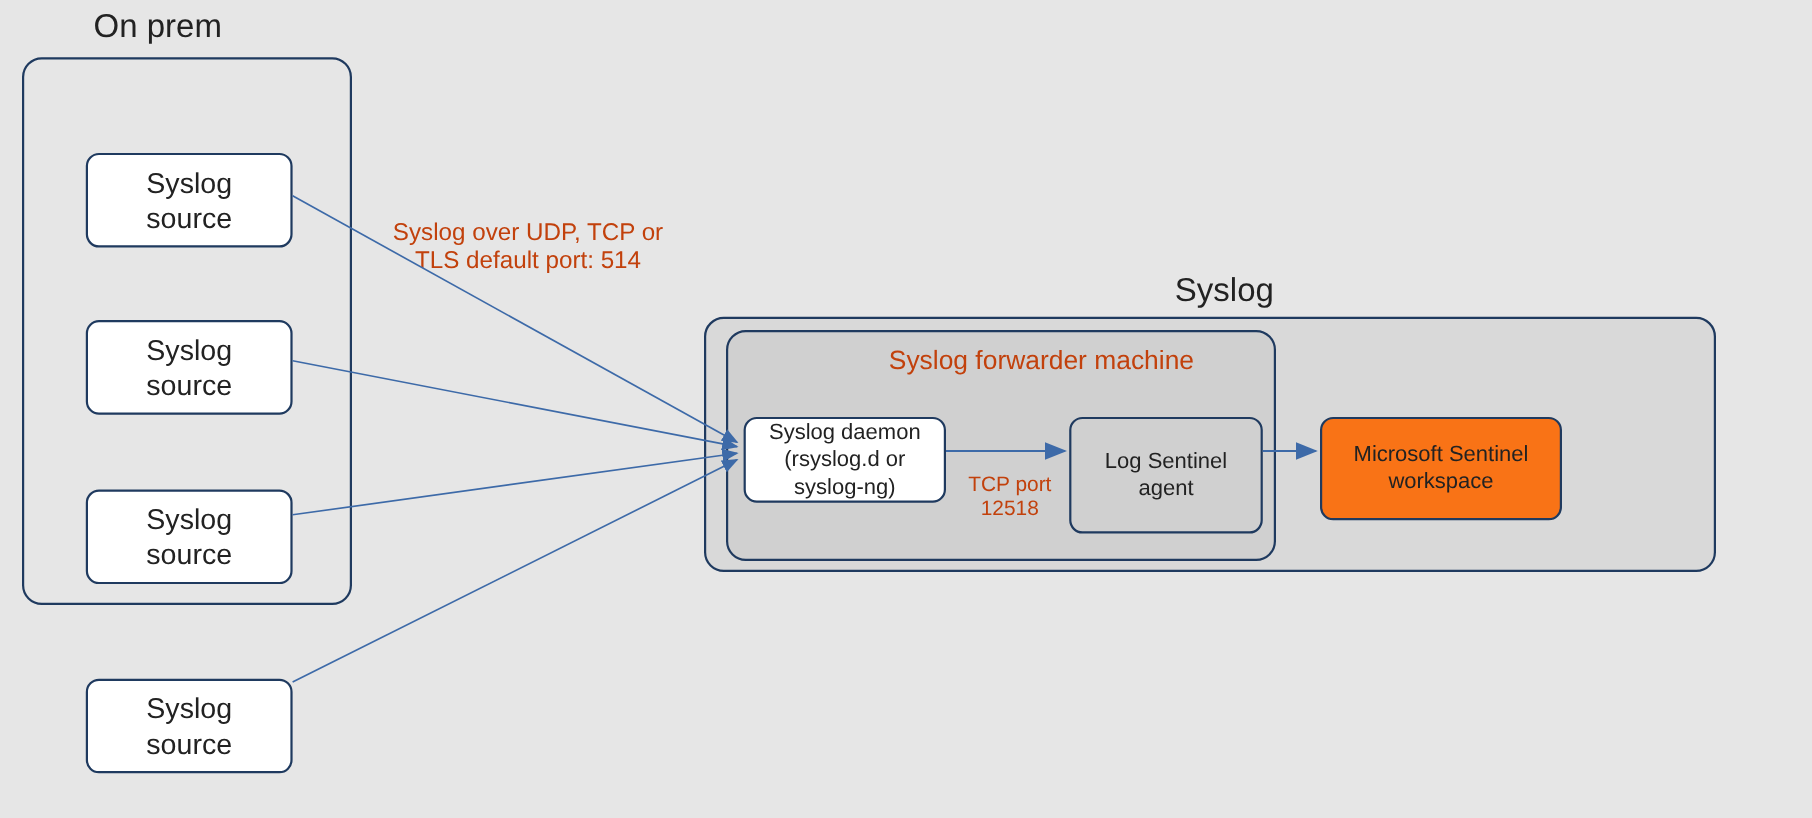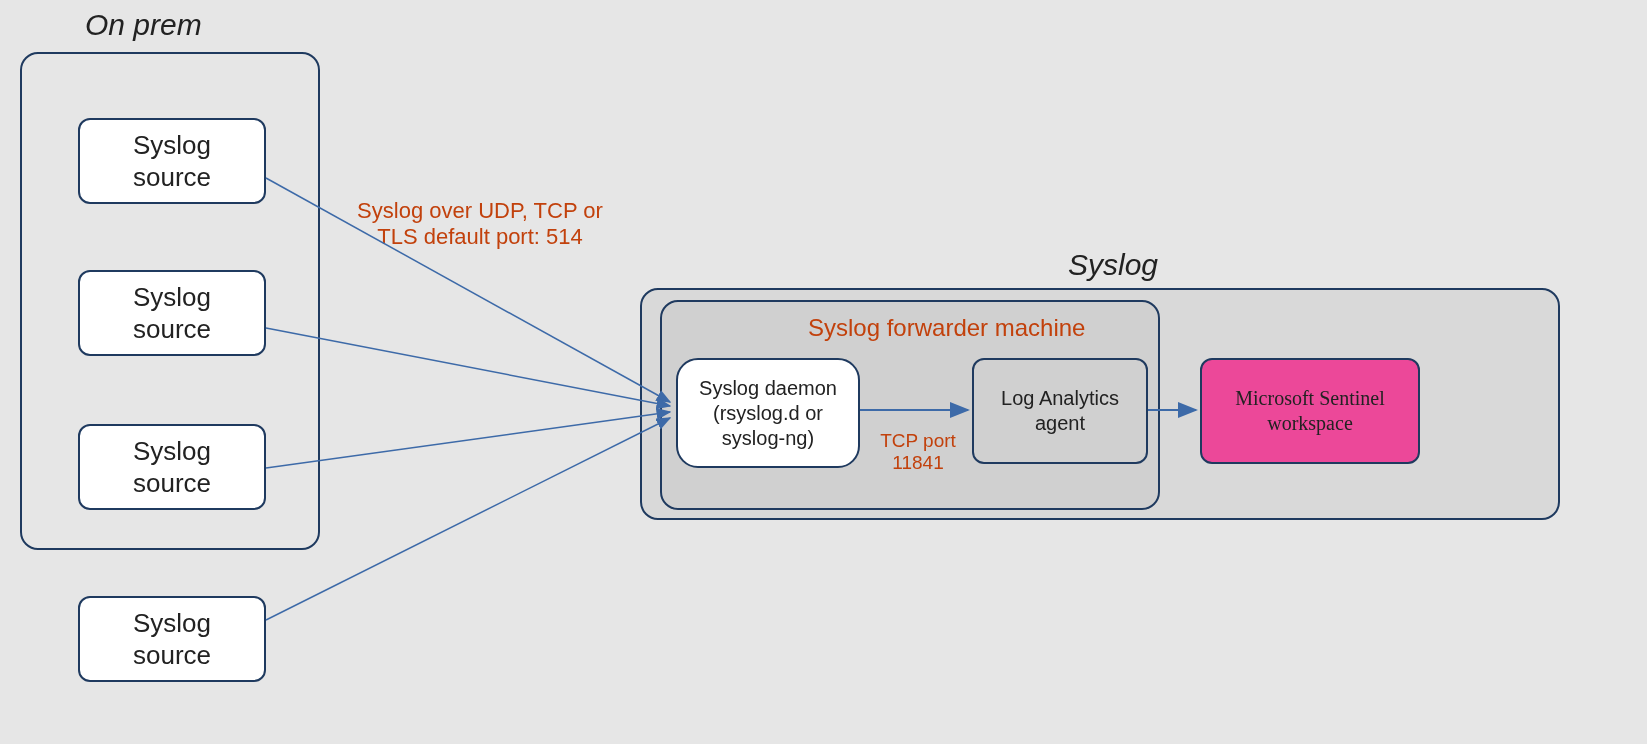--- a/index.html
+++ b/index.html
@@ -25,32 +25,32 @@
       border-radius: 12px;
       background: #fff;
       display: flex;
       align-items: center;
       justify-content: center;
       text-align: center;
       font-size: 22px;
       color: #222;
       padding: 8px 14px;
       line-height: 1.25;
+      margin-top: 21px;
     }
     .label {
       position: absolute;
       font-size: 22px;
       color: #c2410c;
       text-align: center;
     }
     .title {
       position: absolute;
       font-size: 28px;
       color: #222;
-      font-style: italic;
     }
     .inner-container {
       position: absolute;
       border: 2px solid #1f3a5f;
       border-radius: 18px;
       background: #d0d0d0;
     }
     .azure-outer {
       background: #d9d9d9;
     }
@@ -78,27 +78,27 @@
 <div class="label" style="left:335px; top:198px; width:290px;">Syslog over UDP, TCP or TLS default port: 514</div>
 
 <div class="title" style="left:1068px; top:248px; font-size:30px;">Syslog</div>
 
 <div class="container azure-outer" style="left:640px; top:288px; width:920px; height:232px;"></div>
 
 <div class="inner-container" style="left:660px; top:300px; width:500px; height:210px;"></div>
 
 <div class="label" style="left:780px; top:314px; font-size:24px;margin-left:28px;">Syslog forwarder machine</div>
 
-<div class="box" style="left:676px; top:358px; width:184px; height:110px; font-size:20px;border-radius:22px;">Syslog daemon (rsyslog.d or syslog-ng)</div>
+<div class="box" style="left:676px; top:358px; width:184px; height:78px; font-size:20px;">Syslog daemon (rsyslog.d or syslog-ng)</div>
 
-<div class="box" style="left:972px; top:358px; width:176px; height:106px; font-size:20px; background:#d0d0d0;">Log Analytics agent</div>
+<div class="box" style="left:972px; top:358px; width:176px; height:106px; font-size:20px; background:#d0d0d0;">Log Sentinel agent</div>
 
-<div class="label" style="left:868px; top:430px; width:100px; font-size:19px;">TCP port 11841</div>
+<div class="label" style="left:868px; top:430px; width:100px; font-size:19px;">TCP port 12518</div>
 
-<div class="box" style="left:1200px; top:358px; width:220px; height:106px; font-size:20px; background:#ec4899;font-family:Liberation Serif, serif;">Microsoft Sentinel workspace</div>
+<div class="box" style="left:1200px; top:358px; width:220px; height:94px; font-size:20px; background:#f97316;">Microsoft Sentinel workspace</div>
 
 <svg class="lines">
   <defs>
     <marker id="arrowhead" markerWidth="10" markerHeight="8" refX="9" refY="4" orient="auto">
       <polygon points="0 0, 10 4, 0 8" fill="#3d6aa8"></polygon>
     </marker>
   </defs>
 
   <line x1="266" y1="178" x2="670" y2="402" stroke="#3d6aa8" stroke-width="1.5" marker-end="url(#arrowhead)"></line>
   <line x1="266" y1="328" x2="670" y2="406" stroke="#3d6aa8" stroke-width="1.5" marker-end="url(#arrowhead)"></line>

